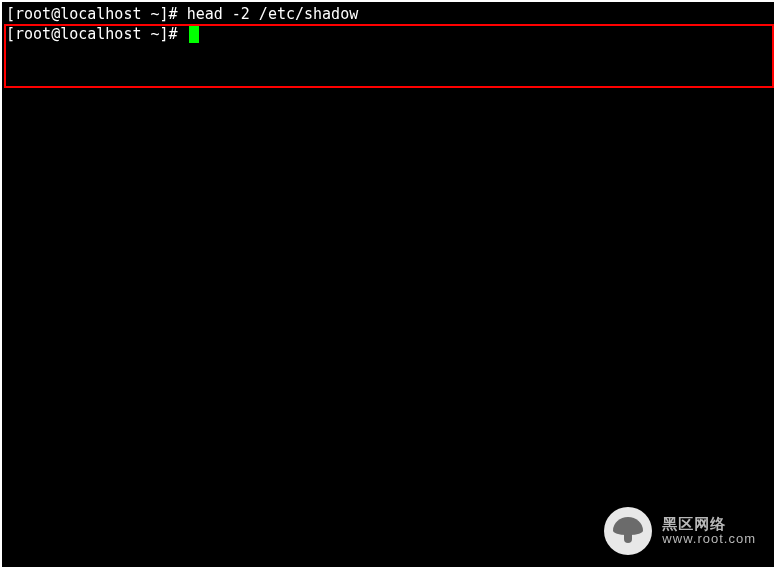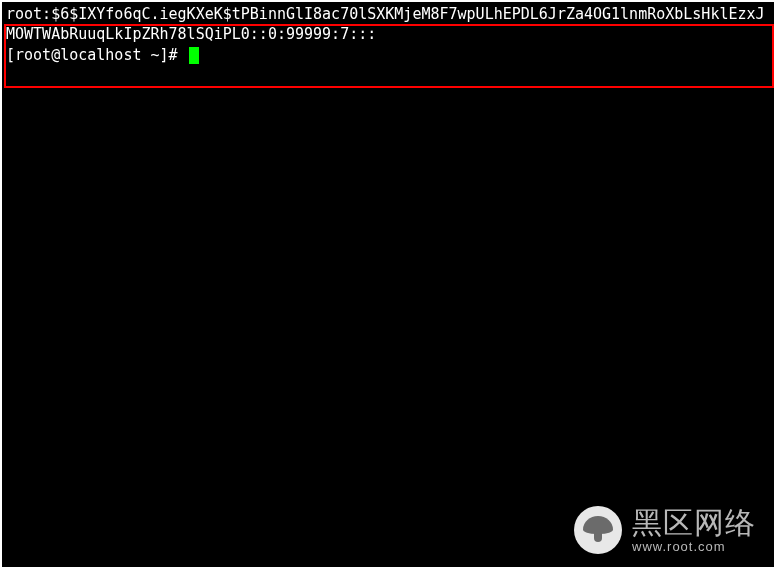--- a/index.html
+++ b/index.html
@@ -96,35 +96,35 @@
       border-radius: 0 0 4px 4px;
     }
     .wm-text {
       display: flex;
       flex-direction: column;
       color: #b8b8b8;
       line-height: 1.15;
     }
     .wm-main {
       font-family: "Microsoft YaHei", sans-serif;
-      font-size: 30px;
-      font-weight: normal;
+      font-size: 15px;
+      font-weight: bold;
       letter-spacing: 1px;
     }
     .wm-sub {
       font-family: sans-serif;
       font-size: 13px;
       letter-spacing: 1px;
     }
   </style>
 </head>
 <body>
 
 <div class="terminal">
-  <div class="line">root:$6$IXYfo6qC.iegKXeK$tPBinnGlI8ac70lSXKMjeM8F7wpULhEPDL6JrZa4OG1lnmRoXbLsHklEzxJMOWTWAbRuuqLkIpZRh78lSQiPL0::0:99999:7:::</div>
+  <div class="line"><span class="prompt-text">[root@localhost ~]# </span><span>head -2 /etc/shadow</span></div>
   <div class="line"><span class="prompt-text">[root@localhost ~]# </span><span class="cursor"></span></div>
 
   <div class="highlight-box box1"></div>
 
   <div class="watermark">
     <div class="logo-circle">
       <div class="mushroom">
         <div class="mushroom-cap"></div>
         <div class="mushroom-stem"></div>
       </div>

